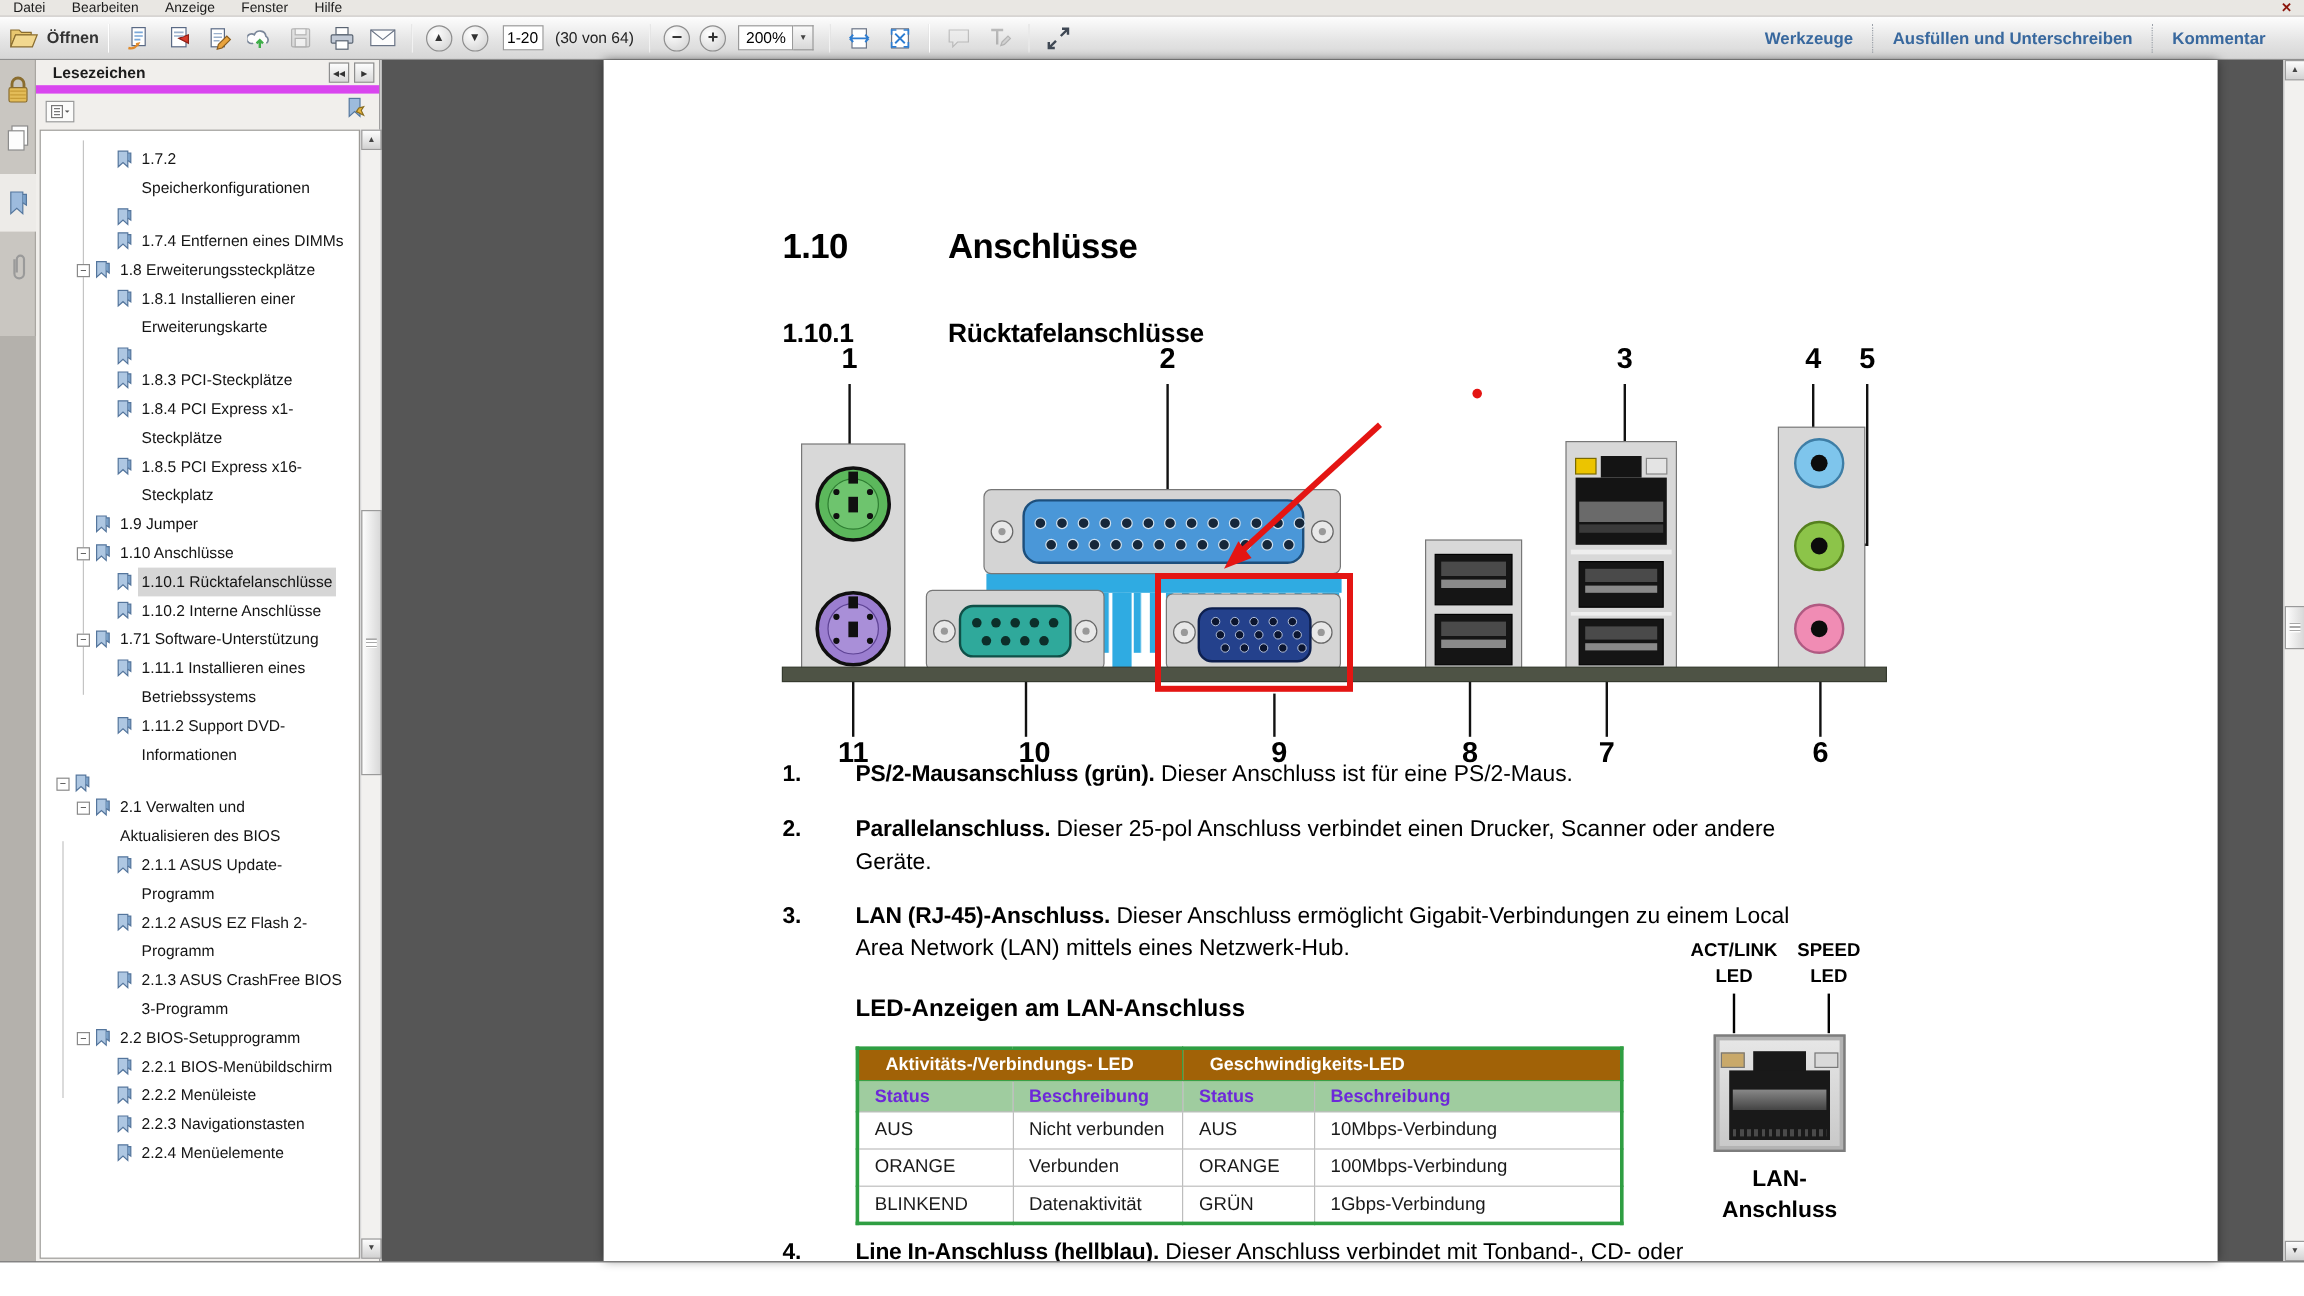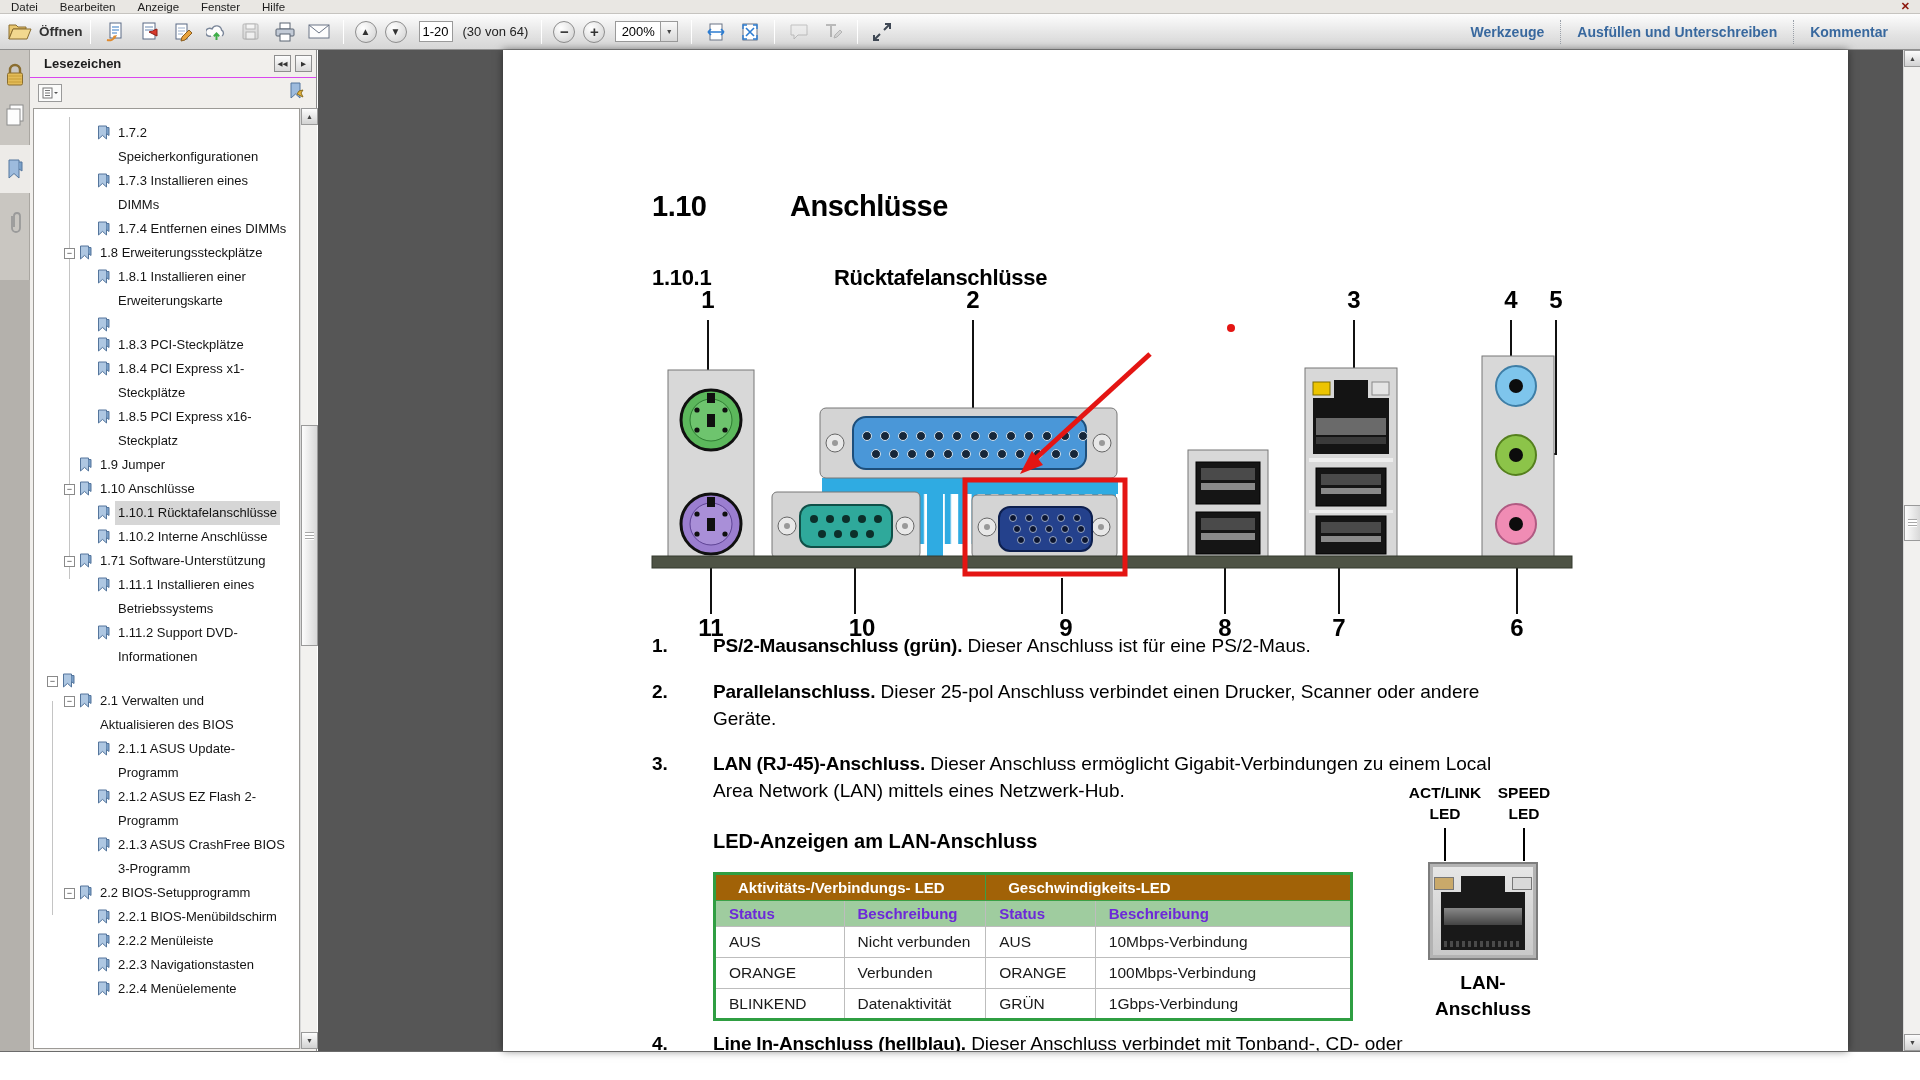--- a/index.html
+++ b/index.html
@@ -45,21 +45,21 @@
   .leftstrip { position:absolute; left:0; top:50px; width:30px; height:1001px; background:#c9c6c1;
                border-right:1px solid #a9a6a1; }
   .strip-low { position:absolute; left:0; top:230px; width:30px; height:771px; background:#b4b1ac; }
   .strip-tab { position:absolute; left:0; width:30px; display:flex; align-items:center; justify-content:center; }
   .strip-tab.seltab { background:#edebe8; }
 
   
   .panel { position:absolute; left:30px; top:50px; width:287px; height:1001px; background:#f1efec;
            border-right:1px solid #8a8a8a; }
   .panel-head { position:absolute; left:0; top:0; width:100%; height:28px; display:flex; align-items:center;
-                border-bottom:1px solid #d946ef; }
+                border-bottom:7px solid #d946ef; }
   .panel-title { font-size:13px; color:#1c1c1c; margin-left:14px; font-weight:bold; }
   .ph-btn { width:17px; height:17px; border:1px solid #8e8e8e; background:linear-gradient(#fdfdfd,#d9d9d9);
             display:flex; align-items:center; justify-content:center; font-size:6.5px; color:#333; margin-right:4px; }
   .panel-tools { position:absolute; left:0; top:28px; width:100%; height:30px; display:flex; align-items:center; }
   .opt-btn { margin-left:8px; width:24px; height:18px; border:1px solid #9a9a9a; background:#fbfbfa;
              display:flex; align-items:center; justify-content:center; }
   .tree { position:absolute; left:3px; top:58px; width:267px; height:941px; background:#fff;
           border:1px solid #9c9a96; overflow:hidden; padding-top:12px; }
   .guide { position:absolute; width:1px; background:#c4c4c4; }
   .bm { display:flex; line-height:24px; font-size:13px; color:#141414; position:relative; }
@@ -83,21 +83,21 @@
   .splitter { position:absolute; left:318px; top:512px; width:8px; height:44px;
               background-image:radial-gradient(#ddd 1px, transparent 1.2px); background-size:4px 4px; }
 
   
   .docarea { position:absolute; left:318px; top:50px; width:1585px; height:1001px; background:#565656; }
   .page { position:absolute; left:185px; top:0; width:1345px; height:1001px; background:#fff;
           box-shadow:0 0 8px rgba(0,0,0,.5); overflow:hidden; color:#000; }
   .h1n,.h1t { position:absolute; top:140px; font-size:29px; font-weight:bold; letter-spacing:-.5px; }
   .h1n { left:149px; } .h1t { left:287px; }
   .h2n,.h2t { position:absolute; top:215px; font-size:22px; font-weight:bold; letter-spacing:-.3px; }
-  .h2n { left:149px; } .h2t { left:287px;margin-left:44px; }
+  .h2n { left:149px; } .h2t { left:287px; }
 
   .diagram { position:absolute; left:147px; top:240px; width:930px; height:360px; }
   .dnum { position:absolute; transform:translateX(-50%); font-size:24px; font-weight:bold; color:#000; }
 
   .li { position:absolute; left:149px; width:870px; font-size:19px; line-height:27px; }
   .li-num { position:absolute; left:0; font-weight:bold; }
   .li-body { margin-left:61px; width:800px; }
   .li-body b { letter-spacing:-.2px; }
 
   .led-head { position:absolute; left:210px; top:780px; font-size:20px; font-weight:bold; }
@@ -337,21 +337,20 @@
             </svg>
             <span class="bm-label">1.7.2 Speicherkonfigurationen</span>
           </div>
 
           <div class="bm ind2">
             <span class="expbox">−</span>
             <svg class="bmicon" width="15" height="16" viewBox="0 0 15 16">
               <path d="M2.5 1h8v13l-4-3.6L2.5 14V1z" fill="#aec7e2" stroke="#54759c"></path>
               <path d="M10.5 2.5h2.5v8l-2.5-1.8" fill="#7aa0c8" stroke="#54759c"></path>
             </svg>
-            <span class="bm-label">1.7.3 Installieren eines DIMMs</span>
           </div>
 
           <div class="bm ind2">
             <span class="expbox">−</span>
             <svg class="bmicon" width="15" height="16" viewBox="0 0 15 16">
               <path d="M2.5 1h8v13l-4-3.6L2.5 14V1z" fill="#aec7e2" stroke="#54759c"></path>
               <path d="M10.5 2.5h2.5v8l-2.5-1.8" fill="#7aa0c8" stroke="#54759c"></path>
             </svg>
             <span class="bm-label">1.7.4 Entfernen eines DIMMs</span>
           </div>

